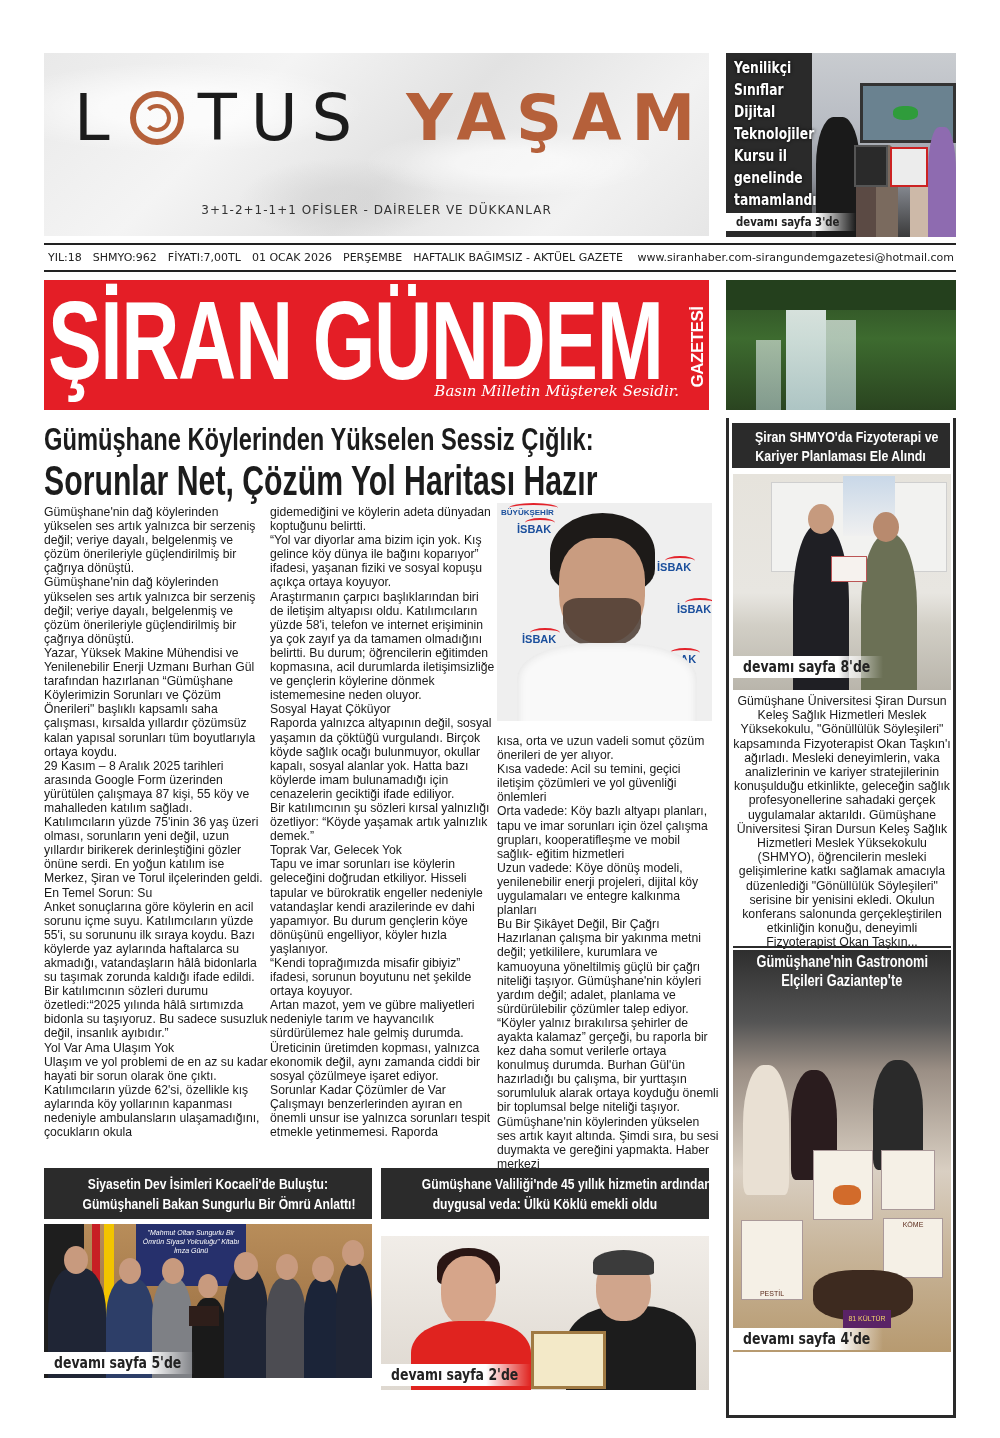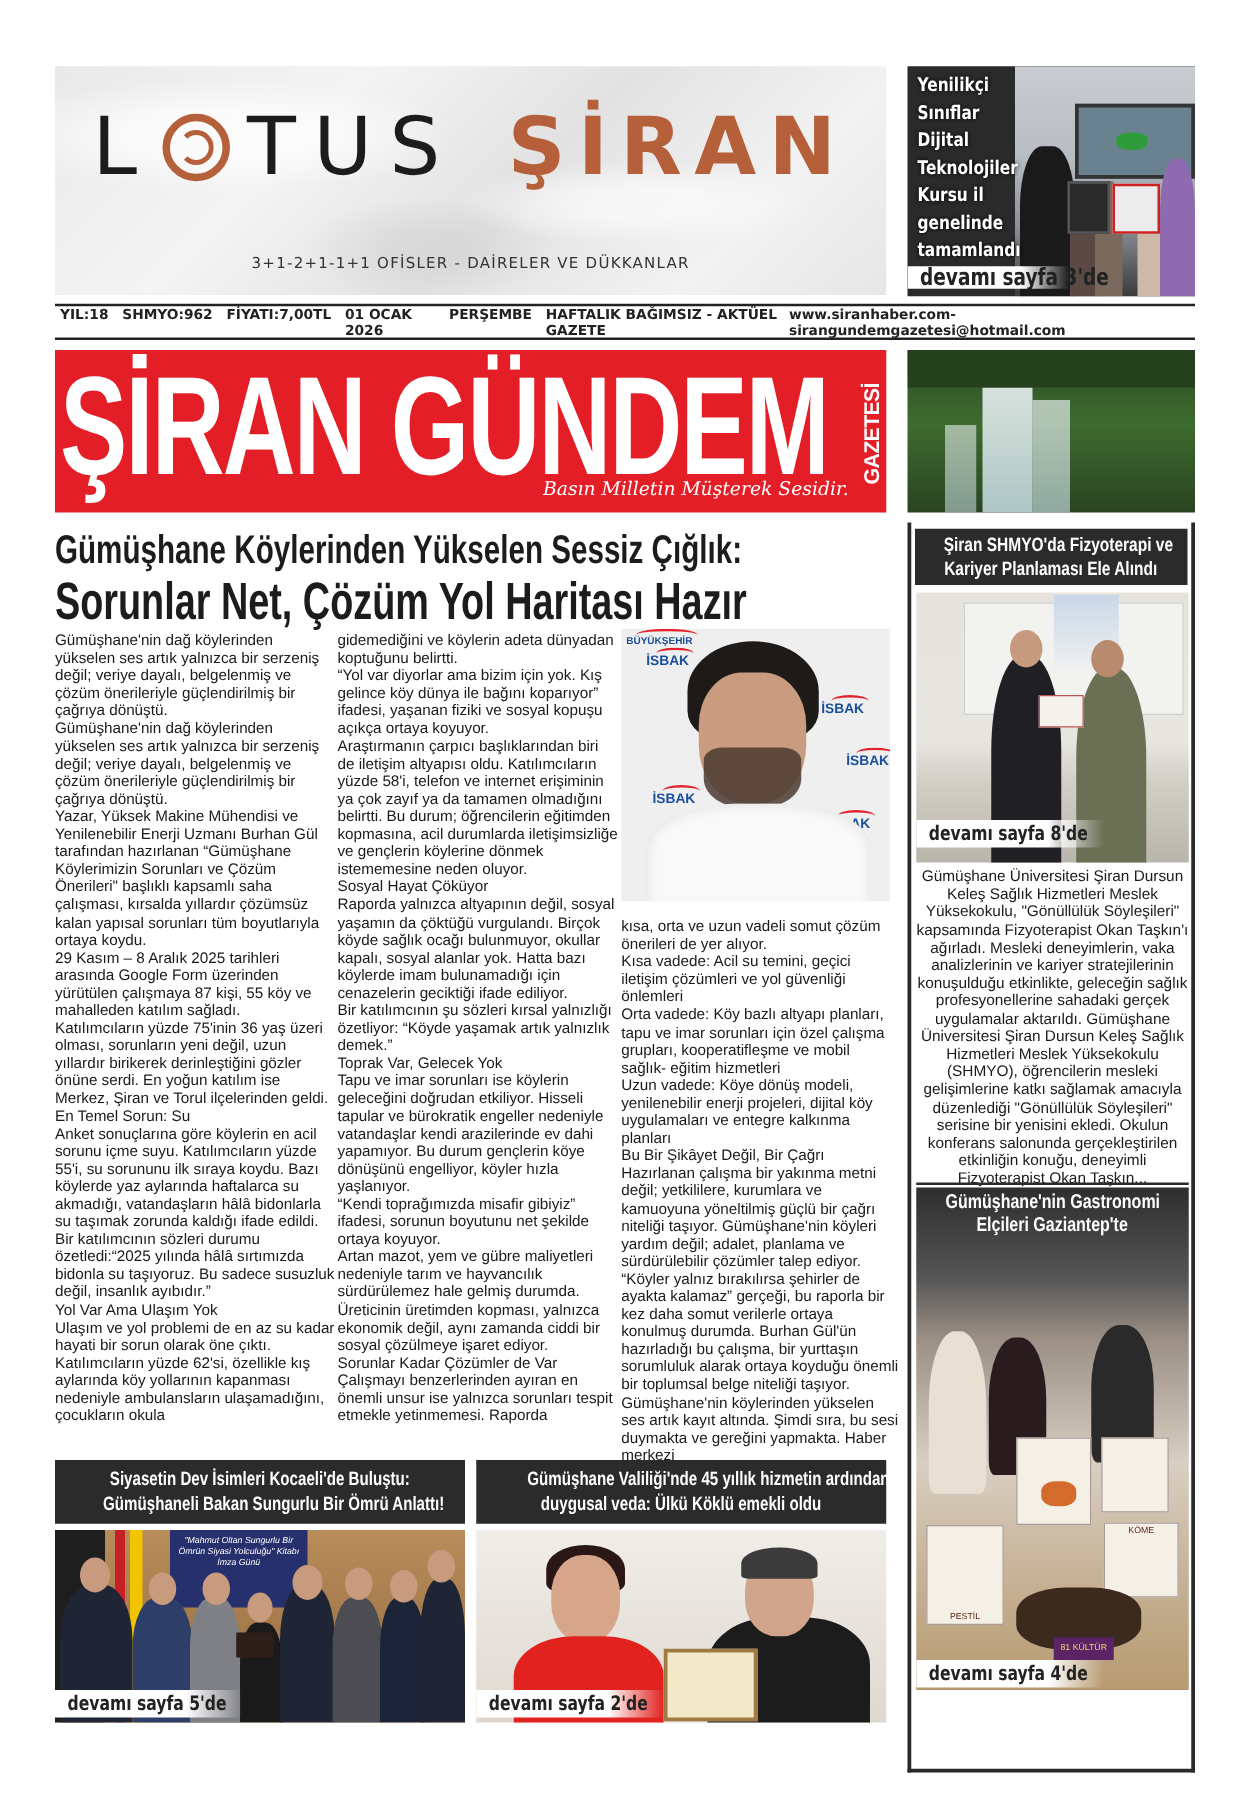--- a/index.html
+++ b/index.html
@@ -25,21 +25,21 @@
   .top-news-photo { position: absolute; left: 86px; top: 0; width: 144px; height: 184px; background: linear-gradient(180deg, #c9ccd0 0%, #b8bcc3 40%, #8a8e96 70%, #3b3b3b 100%); }
   .tn-screen { position: absolute; left: 48px; top: 30px; width: 96px; height: 60px; background: #6a8290; border: 3px solid #333; }
   .tn-screen::after { content: ""; position: absolute; left: 30px; top: 20px; width: 25px; height: 14px; background: #2f9c3b; border-radius: 40%; }
   .tn-person { position: absolute; bottom: 0; border-radius: 40% 40% 0 0; }
   .tn-printer { position: absolute; background: #ddd; border: 2px solid #555; }
   .top-news-title { position: absolute; left: 8px; top: 4px; width: 110px; font-family: "DejaVu Sans", sans-serif; font-weight: bold; font-size: 15px; line-height: 22px; color: #ffffff; transform: scaleX(.82); transform-origin: left top; text-shadow: 0 0 4px #000; }
   .devami { position: absolute; background: linear-gradient(90deg, #ffffff 70%, rgba(255,255,255,0)); font-family: "DejaVu Sans", sans-serif; font-weight: bold; color: #222; padding-left: 10px; white-space: nowrap; }
   .devami span { display: inline-block; transform: scaleX(.78); transform-origin: left center; }
 
   
-  .info-strip { left: 44px; top: 243px; width: 912px; height: 29px; border-top: 2px solid #222; border-bottom: 2px solid #222; display: flex; align-items: center; justify-content: space-between; font-family: "DejaVu Sans", sans-serif; font-size: 11px; color: #222; font-weight: bold; }
+  .info-strip { left: 44px; top: 243px; width: 912px; height: 29px; border-top: 2px solid #222; border-bottom: 2px solid #222; display: flex; align-items: center; justify-content: space-between; font-family: "DejaVu Sans", sans-serif; font-size: 11px; color: #222; }
   .info-left { display: flex; gap: 11px; padding-left: 4px; }
   .info-right { padding-right: 2px; }
 
   
   .masthead { left: 44px; top: 280px; width: 665px; height: 130px; background: #e41e26; overflow: hidden; }
   .mast-title { position: absolute; left: 4px; top: -4px; font-family: "Liberation Sans", sans-serif; font-weight: bold; font-size: 112px; color: #fff; letter-spacing: -2px; transform: scaleX(.72); transform-origin: left top; white-space: nowrap; line-height: 130px; }
   .mast-gazete { position: absolute; right: 2px; top: 12px; width: 18px; height: 110px; }
   .mast-gazete span { position: absolute; left: 50%; top: 50%; transform: translate(-50%,-50%) rotate(-90deg); font-family: "Liberation Sans", sans-serif; font-weight: bold; font-size: 17px; color: #fff; white-space: nowrap; letter-spacing: -0.5px; }
   .mast-motto { position: absolute; right: 30px; bottom: 10px; font-family: "DejaVu Serif", serif; font-style: italic; font-size: 15px; color: #fff; }
 
@@ -84,21 +84,21 @@
   .g-card { position: absolute; background: #f5f0e6; border: 1px solid #a99; }
   .g-food { position: absolute; border-radius: 40%; }
 
   
   .bot-head { top: 1168px; height: 51px; background: #2b2b2b; color: #fff; font-family: "Liberation Sans", sans-serif; font-weight: bold; font-size: 15.5px; line-height: 20px; text-align: center; padding-top: 6px; }
   .bot-head span { display: inline-block; transform: scaleX(.78); white-space: nowrap; }
   .bh1 { left: 44px; width: 328px; text-align: center; }
   .bh2 { left: 381px; width: 328px; }
   .bot-photo { top: 1224px; height: 154px; overflow: hidden; }
   .bp1 { left: 44px; width: 328px; background: linear-gradient(180deg, #b88d5a 0%, #a27749 60%, #6a4a2e 100%); }
-  .bp2 { left: 381px; width: 328px; background: linear-gradient(180deg, #f1ede8 0%, #ded8d0 100%); }
+  .bp2 { left: 381px; width: 328px; background: linear-gradient(180deg, #f1ede8 0%, #ded8d0 100%); margin-top: 12px; }
   .b-suit { position: absolute; bottom: 0; background: #1f2535; border-radius: 40% 40% 0 0; }
   .b-head { position: absolute; background: #c89a7e; border-radius: 50%; }
   .b-banner { position: absolute; left: 92px; top: 0; width: 110px; height: 62px; background: #26306c; }
   .b-banner-text { position: absolute; left: 6px; top: 4px; width: 98px; font-size: 7px; color: #fff; font-style: italic; text-align: center; line-height: 9px; }
 
   .red-jacket { position: absolute; left: 30px; top: 85px; width: 120px; height: 80px; background: #e0231f; border-radius: 40% 40% 0 0; }
   .lady-head { position: absolute; left: 60px; top: 20px; width: 55px; height: 70px; background: #d6a58a; border-radius: 45%; }
   .lady-hair { position: absolute; left: 56px; top: 12px; width: 63px; height: 38px; background: #2a1614; border-radius: 50% 50% 20% 20%; }
   .man-suit { position: absolute; left: 185px; top: 70px; width: 130px; height: 95px; background: #1c1c1c; border-radius: 40% 40% 0 0; }
   .man-head { position: absolute; left: 215px; top: 20px; width: 55px; height: 65px; background: #d0a58c; border-radius: 45%; }
@@ -108,21 +108,21 @@
 </head>
 <body>
 
 <div class="abs ad-banner">
   <div class="ad-logo-row">
     <div class="ad-lotus">
       <span style="letter-spacing:14px">L</span>
         <span class="lotus-o"></span>
         <span style="letter-spacing:14px">TUS</span>
     </div>
-    <div class="ad-siran">ŞİRAN</div>
+    <div class="ad-siran">YAŞAM</div>
   </div>
   <div class="ad-sub">3+1-2+1-1+1 OFİSLER - DAİRELER VE DÜKKANLAR</div>
 </div>
 
 <div class="abs top-news">
   <div class="top-news-photo">
     <div class="tn-screen"></div>
     <div class="tn-person" style="left:4px;width:44px;height:120px;background:#1a1a1a;"></div>
     <div class="tn-person" style="left:44px;width:24px;height:90px;background:#5b4a44;"></div>
     <div class="tn-person" style="left:64px;width:22px;height:92px;background:#7a6a5e;"></div>
@@ -133,21 +133,21 @@
   </div>
   <div class="top-news-title">
     <div>Yenilikçi</div>
     <div>Sınıflar</div>
     <div>Dijital</div>
     <div>Teknolojiler</div>
     <div>Kursu il</div>
     <div>genelinde</div>
     <div>tamamlandı</div>
   </div>
-  <div class="devami" style="left:0;top:160px;width:130px;height:18px;font-size:19px;line-height:18px;"><span>devamı sayfa 3'de</span></div>
+  <div class="devami" style="left:0;top:160px;width:130px;height:18px;font-size:13px;line-height:18px;"><span>devamı sayfa 3'de</span></div>
 </div>
 
 <div class="abs info-strip">
   <div class="info-left">
     <span>YIL:18</span>
     <span>SHMYO:962</span>
     <span>FİYATI:7,00TL</span>
     <span>01 OCAK 2026</span>
     <span>PERŞEMBE</span>
     <span>HAFTALIK BAĞIMSIZ - AKTÜEL GAZETE</span>

